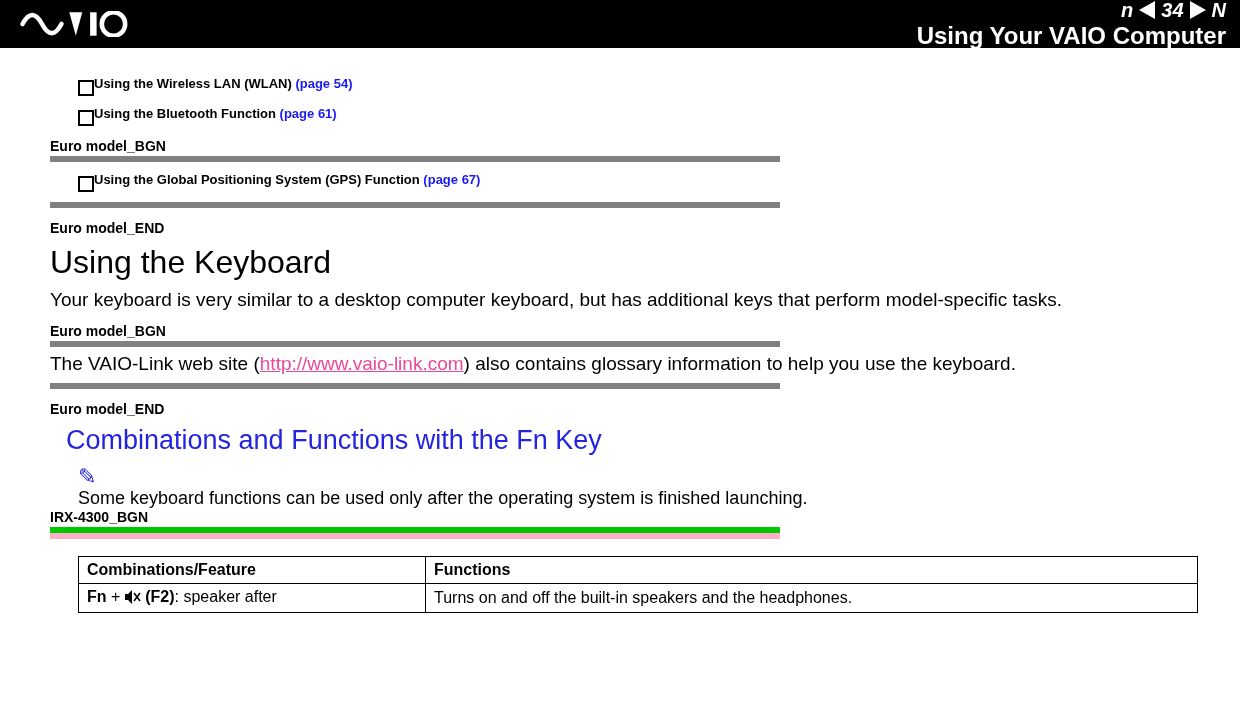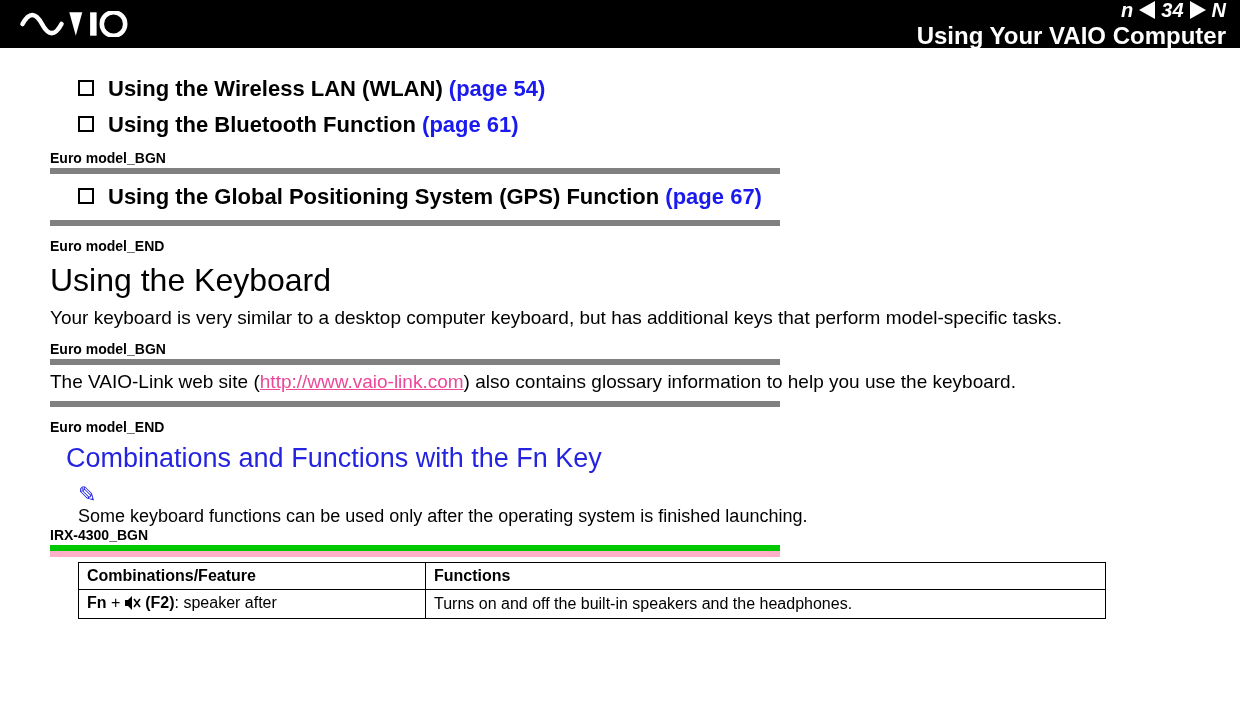--- a/index.html
+++ b/index.html
@@ -10,36 +10,36 @@
   .vaio-logo svg{height:26px;}
   .headright{display:flex;flex-direction:column;align-items:flex-end;line-height:1.15;}
   .navrow{display:flex;align-items:center;gap:6px;font-size:20px;font-weight:bold;font-style:italic;}
   .navrow .tri{width:0;height:0;border-top:9px solid transparent;border-bottom:9px solid transparent;}
   .tri-left{border-right:16px solid #fff;}
   .tri-right{border-left:16px solid #fff;}
   .N{font-weight:bold;font-style:italic;font-size:20px;}
   .hdrtitle{font-weight:bold;font-size:24px;}
   
   .body{padding:22px 50px 0 50px;}
-  .bullet-row{display:flex;align-items:flex-start;gap:14px;margin:6px 0 10px 28px;font-weight:bold;font-size:22px;}
+  .bullet-row{display:flex;align-items:flex-start;margin:6px 0 10px 28px;font-weight:bold;font-size:13px;}
   .sq{width:12px;height:12px;border:2px solid #000;margin-top:4px;flex:0 0 auto;}
   .bluelink{color:#1a1af0;}
   .marker{font-weight:bold;font-size:14px;margin:12px 0 2px 0;}
   .bar{height:6px;width:730px;}
   .bar-gray{background:#808080;}
   .bar-green{background:#00c800;}
   .bar-pink{background:#ffb0c8;}
   h1.section{font-weight:normal;font-size:32px;margin:8px 0 8px 0;font-family:Arial,Helvetica,sans-serif;}
   .para{font-size:19px;margin:4px 0 8px 0;}
   .url{text-decoration:underline;color:#ec4899;}
   h2.subhead{color:#2424e0;font-weight:normal;font-size:27px;margin:8px 0 10px 16px;}
   .noteblock{margin-left:28px;}
   .pencil{color:#2424e0;font-size:22px;line-height:1;}
   .notetext{font-size:18px;font-family:Arial,Helvetica,sans-serif;}
-  table.fn{border-collapse:collapse;width:1028px;margin-top:5px;margin-left:28px;}
+  table.fn{border-collapse:collapse;width:1120px;margin-top:17px;margin-left:28px;}
   table.fn th,table.fn td{border:1.5px solid #000;text-align:left;padding:4px 8px;font-size:16px;}
   table.fn th{font-weight:bold;}
   table.fn td .rowlabel{font-weight:bold;}
   .mute-icon{display:inline-block;vertical-align:-2px;}
 </style>
 </head>
 <body>
 <div class="page">
 
 <div class="topbar">

